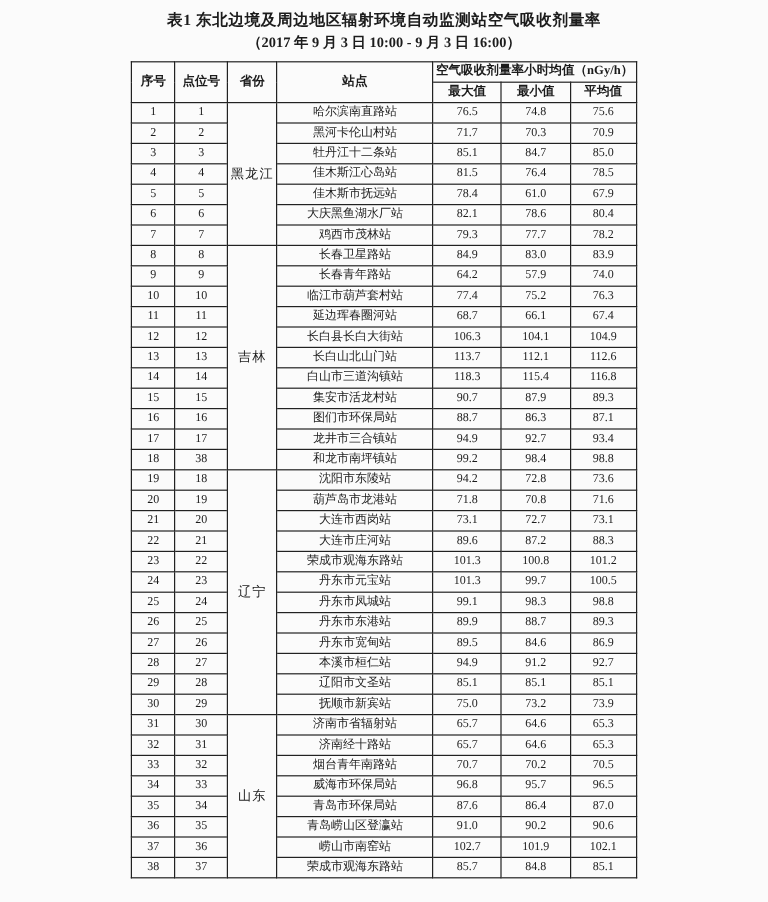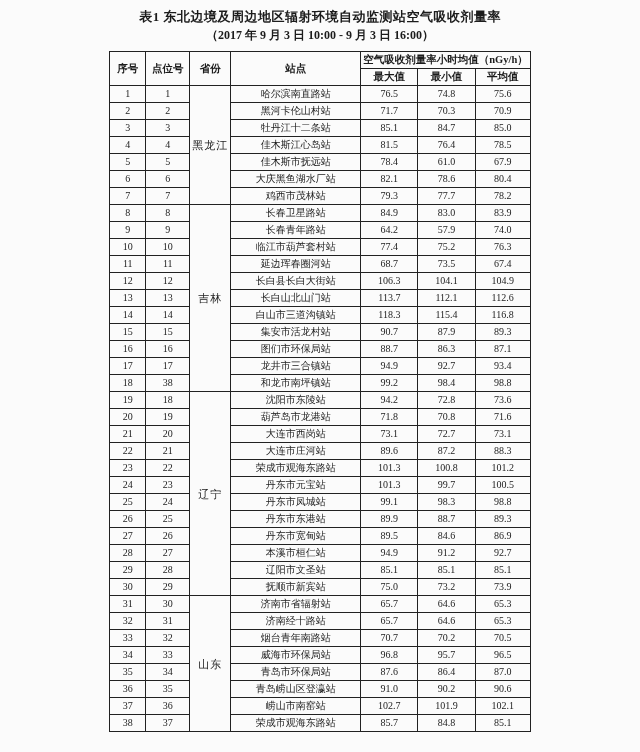--- a/index.html
+++ b/index.html
@@ -176,21 +176,21 @@
           <td>临江市葫芦套村站</td>
           <td>77.4</td>
           <td>75.2</td>
           <td>76.3</td>
         </tr>
         <tr>
           <td>11</td>
           <td>11</td>
           <td>延边珲春圈河站</td>
           <td>68.7</td>
-          <td>73.5</td>
+          <td>66.1</td>
           <td>67.4</td>
         </tr>
         <tr>
           <td>12</td>
           <td>12</td>
           <td>长白县长白大街站</td>
           <td>106.3</td>
           <td>104.1</td>
           <td>104.9</td>
         </tr>

